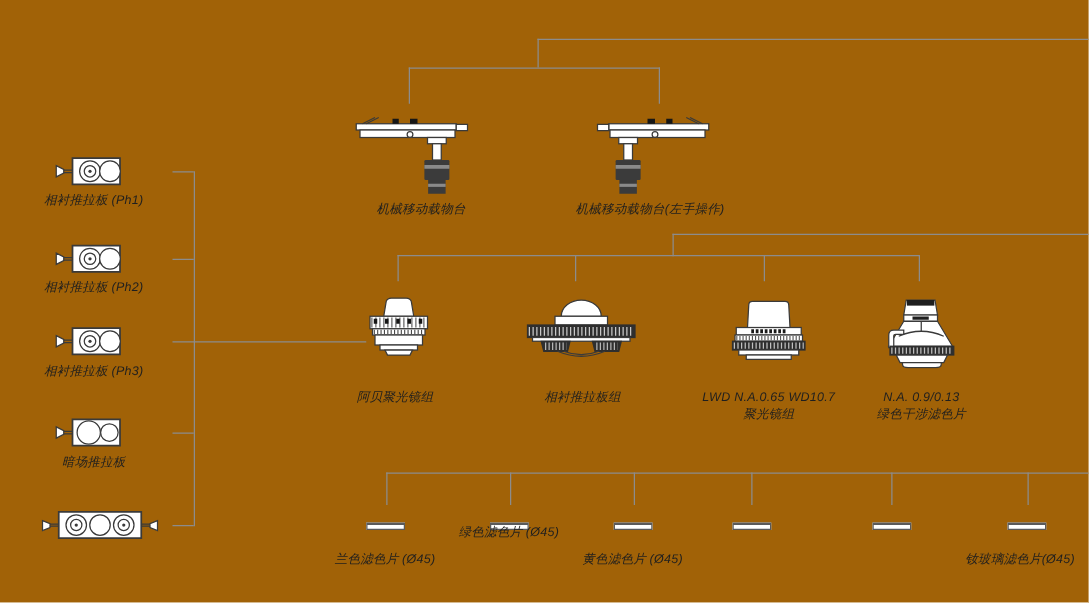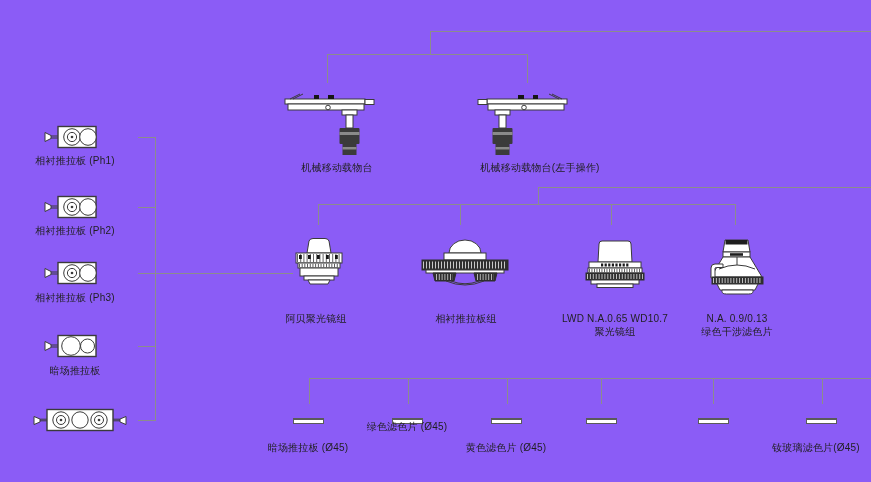--- a/index.html
+++ b/index.html
@@ -1,18 +1,18 @@
 <!DOCTYPE html>
 <html><head>
 <meta charset="utf-8">
 <style>
   html,body{margin:0;padding:0;background:#fff;}
   .canvas{
-    position:relative;width:871px;height:482px;background:#8b5cf6;overflow:hidden;
-    font-family:"Liberation Sans","DejaVu Sans",sans-serif;color:#222;
+    position:relative;width:871px;height:482px;background:#a16207;overflow:hidden;
+    font-family:"Liberation Sans","DejaVu Sans",sans-serif;color:#222;font-style:italic;
   }
   .hl{position:absolute;height:1px;background:#8c8c8c;}
   .vl{position:absolute;width:1px;background:#8c8c8c;}
   .lbl{position:absolute;font-size:10px;line-height:13px;text-align:center;color:#1f1f1f;letter-spacing:.2px;white-space:nowrap;}
   .lbl span{display:block;}
   .drawing{position:absolute;}
   .drawing svg{display:block;}
   .filter-glyph{position:absolute;width:31px;height:6px;box-sizing:border-box;background:#fff;
     border:1px solid #5a5a5a;border-top:2px solid #5a5a5a;}
   .mirror{transform:scaleX(-1);}
@@ -81,21 +81,21 @@
       <rect x="82" y="8.5" width="9" height="5" fill="#fff"></rect>
       <rect x="59" y="19" width="15" height="5" fill="#fff"></rect>
       <rect x="63" y="24" width="7" height="13" fill="#fff"></rect>
       <rect x="56.5" y="37" width="20" height="16" rx="1" fill="#3b3b3b" stroke="none"></rect>
       <rect x="56.5" y="41" width="20" height="3" fill="#8a8a8a" stroke="none"></rect>
       <rect x="59.5" y="53" width="14" height="11" fill="#3b3b3b" stroke="none"></rect>
       <rect x="59.5" y="56" width="14" height="2.5" fill="#8a8a8a" stroke="none"></rect>
     </svg>
   </div>
   <div class="lbl" style="left:237px;top:161px;width:200px">机械移动载物台</div>
-  <div class="lbl" style="left:440px;top:161px;width:200px">机械移动载物台(左手操作)</div>
+  <div class="lbl" style="left:420px;top:161px;width:200px">机械移动载物台(左手操作)</div>
 
   <div class="drawing" style="left:44px;top:124px">
     <svg width="62" height="26" viewBox="0 0 62 26" fill="none" stroke="#3a3a3a" stroke-width="1">
       <polygon points="1,8.5 7,11.5 7,14.5 1,17.5" fill="#fff"></polygon>
       <line x1="7" y1="12" x2="14" y2="12"></line>
         <line x1="7" y1="14" x2="14" y2="14"></line>
       <rect x="14" y="2.5" width="38" height="21" fill="#fff" stroke-width="1.4"></rect>
       <circle cx="28" cy="13" r="8.3" fill="#fff"></circle>
         <circle cx="28" cy="13" r="4.6"></circle>
         <circle cx="28" cy="13" r="1.3" fill="#3a3a3a" stroke="none"></circle>
@@ -235,18 +235,18 @@
     <span>绿色干涉滤色片</span>
   </div>
 
   <div class="filter-glyph" style="left:293px;top:418px"></div>
   <div class="filter-glyph" style="left:392px;top:418px"></div>
   <div class="filter-glyph" style="left:491px;top:418px"></div>
   <div class="filter-glyph" style="left:586px;top:418px"></div>
   <div class="filter-glyph" style="left:698px;top:418px"></div>
   <div class="filter-glyph" style="left:806px;top:418px"></div>
 
-  <div class="lbl" style="left:233px;top:441px;width:150px">暗场推拉板 (Ø45)</div>
+  <div class="lbl" style="left:233px;top:441px;width:150px">兰色滤色片 (Ø45)</div>
   <div class="lbl" style="left:332px;top:420px;width:150px">绿色滤色片 (Ø45)</div>
   <div class="lbl" style="left:431px;top:441px;width:150px">黄色滤色片 (Ø45)</div>
   <div class="lbl" style="left:741px;top:441px;width:150px">钕玻璃滤色片(Ø45)</div>
 
 </div>
 
 </body></html>

